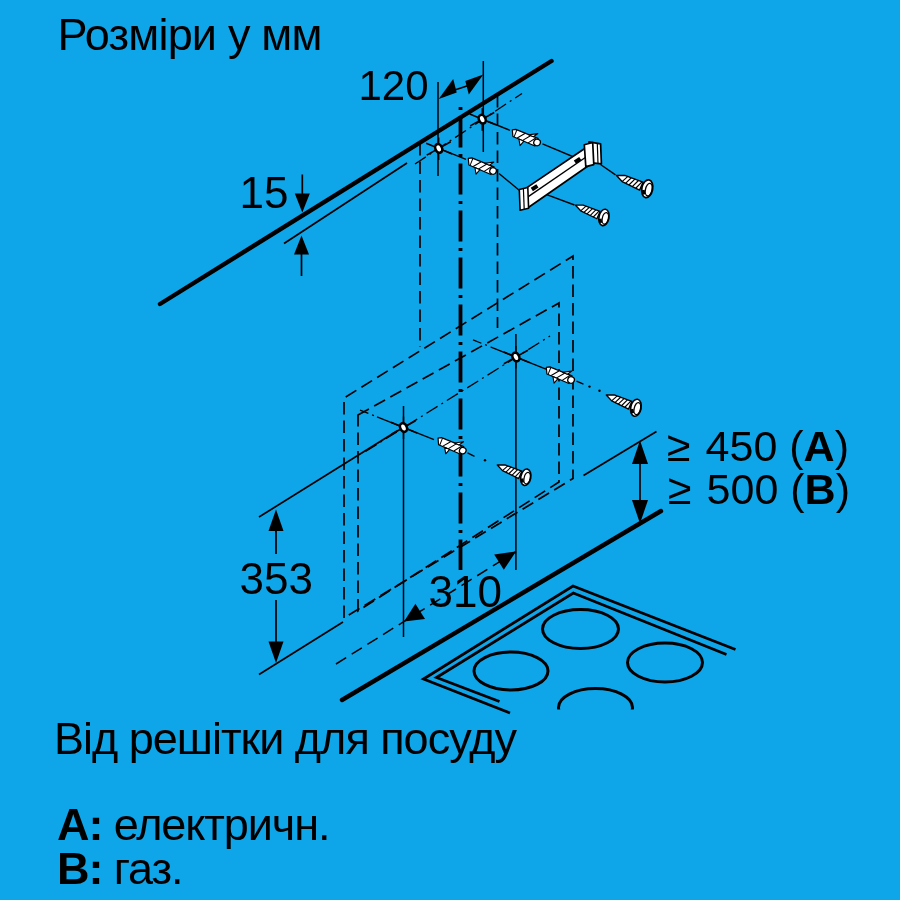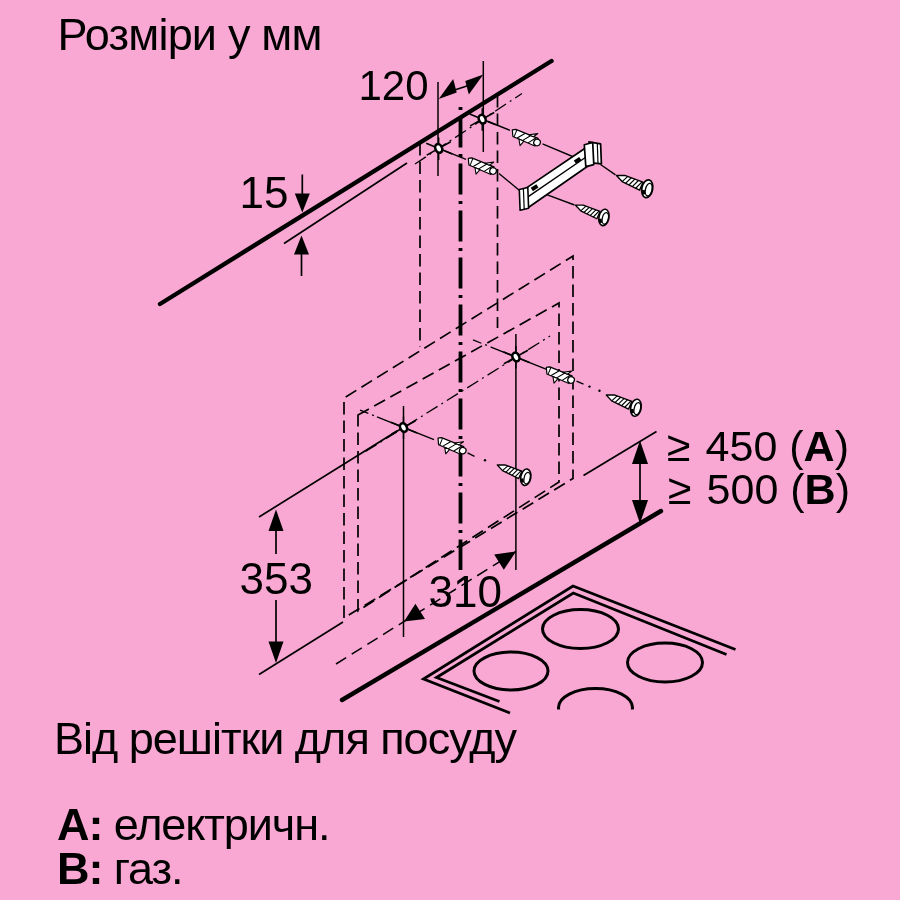--- a/index.html
+++ b/index.html
@@ -1,16 +1,16 @@
 <!DOCTYPE html>
 <html><head>
 <meta charset="utf-8">
 <style>
   html,body{margin:0;padding:0;background:#fff;}
-  .page{width:900px;height:900px;position:relative;background:#f9a8d4;overflow:hidden;}
+  .page{width:900px;height:900px;position:relative;background:#0ea5e9;overflow:hidden;}
   svg{position:absolute;top:0;left:0;}
   text{font-family:"Liberation Sans", sans-serif;fill:#000;}
 </style>
 </head>
 <body>
 <div class="page">
 <svg width="900" height="900" viewBox="0 0 900 900">
 <defs>
 
   <g id="anchor">

